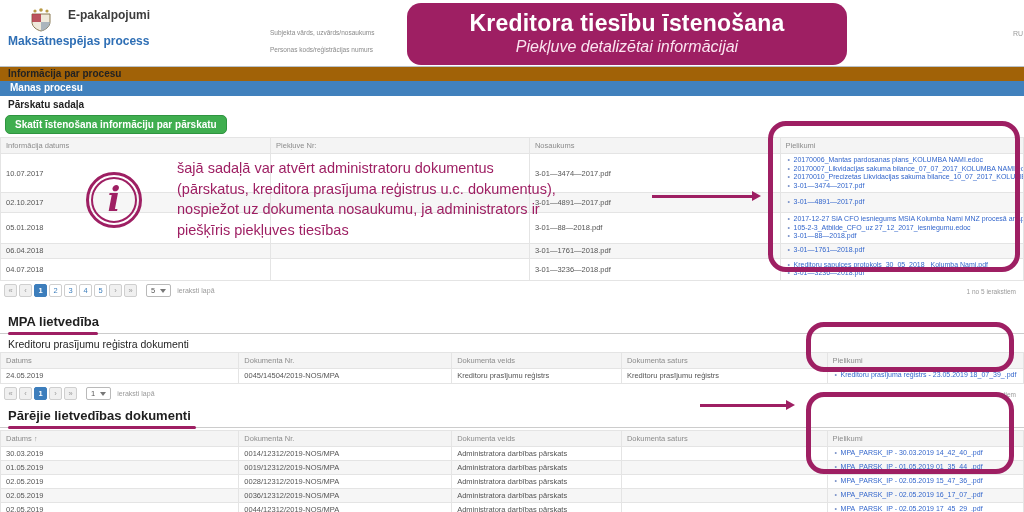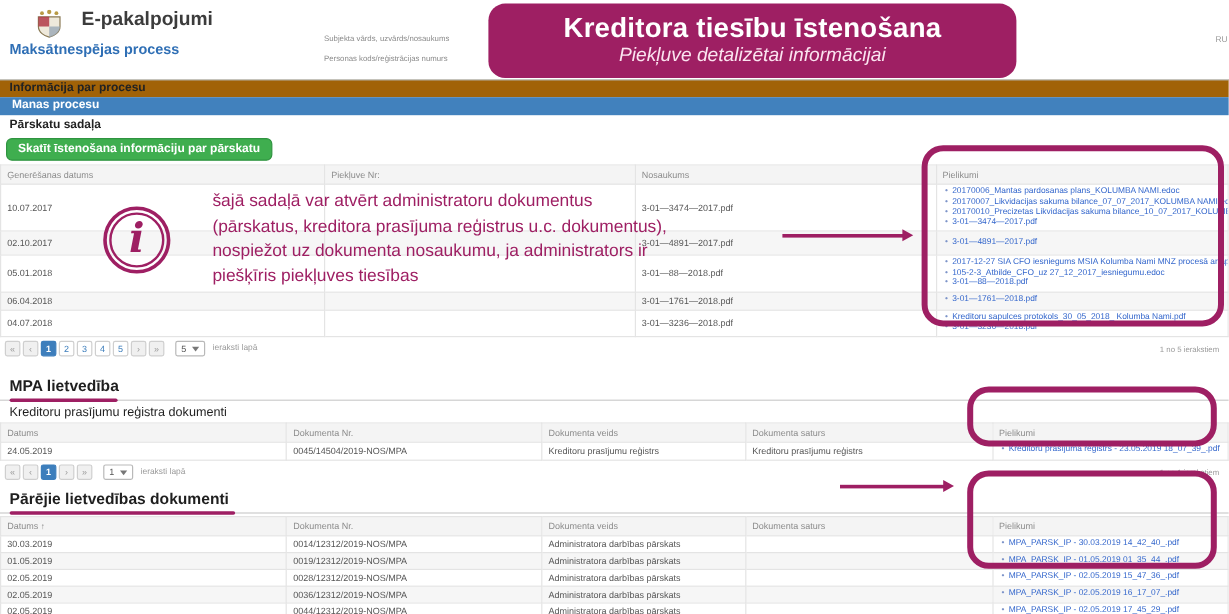--- a/index.html
+++ b/index.html
@@ -2,21 +2,21 @@
 <html><head>
 <meta charset="utf-8">
 <style>
   * { margin:0; padding:0; box-sizing:border-box; }
   body { font-family:"Liberation Sans", sans-serif; background:#fff; }
   .page { position:relative; width:1024px; height:512px; background:#fff; overflow:hidden; }
 
   
   .hdr { position:relative; height:66px; background:#fff; }
   .logo { position:absolute; left:28px; top:8px; width:26px; height:24px; }
-  .app-title { position:absolute; left:68px; top:8px; font-size:16px; color:#3c3c3c; font-weight:600; }
+  .app-title { position:absolute; left:68px; top:8px; font-size:12px; color:#3c3c3c; font-weight:600; }
   .nav-link { position:absolute; left:8px; top:34px; font-size:12px; font-weight:bold; color:#2f6fb5; cursor:pointer; }
   .subj-label { position:absolute; left:270px; font-size:6.5px; color:#8a8a8a; }
   .corner-text { position:absolute; right:1px; top:30px; font-size:7px; color:#9a9a9a; }
 
   
   .banner { position:absolute; left:407px; top:3px; width:440px; height:62px; background:#9e1f63;
             border-radius:14px; text-align:center; color:#fff; padding-top:7px; z-index:30; }
   .banner .t { font-size:23px; font-weight:bold; letter-spacing:.2px; }
   .banner .s { font-size:16px; font-style:italic; color:#fbe4f0; margin-top:1px; }
 
@@ -110,21 +110,21 @@
   
   <table>
     <colgroup>
         <col style="width:26.4%">
         <col style="width:25.3%">
         <col style="width:24.5%">
         <col style="width:23.8%">
       </colgroup>
     <thead>
       <tr>
-        <th>Ģenerēšanas datums</th>
+        <th>Informācija datums</th>
         <th>Piekļuve Nr:</th>
         <th>Nosaukums</th>
         <th>Pielikumi</th>
       </tr>
     </thead>
     <tbody>
       <tr style="height:32px;">
         <td>10.07.2017</td>
         <td></td>
         <td>3-01—3474—2017.pdf</td>

